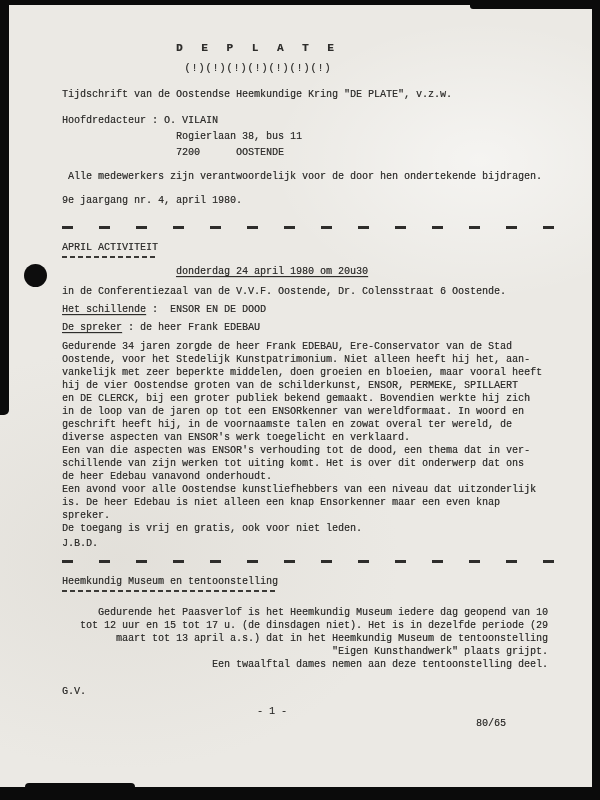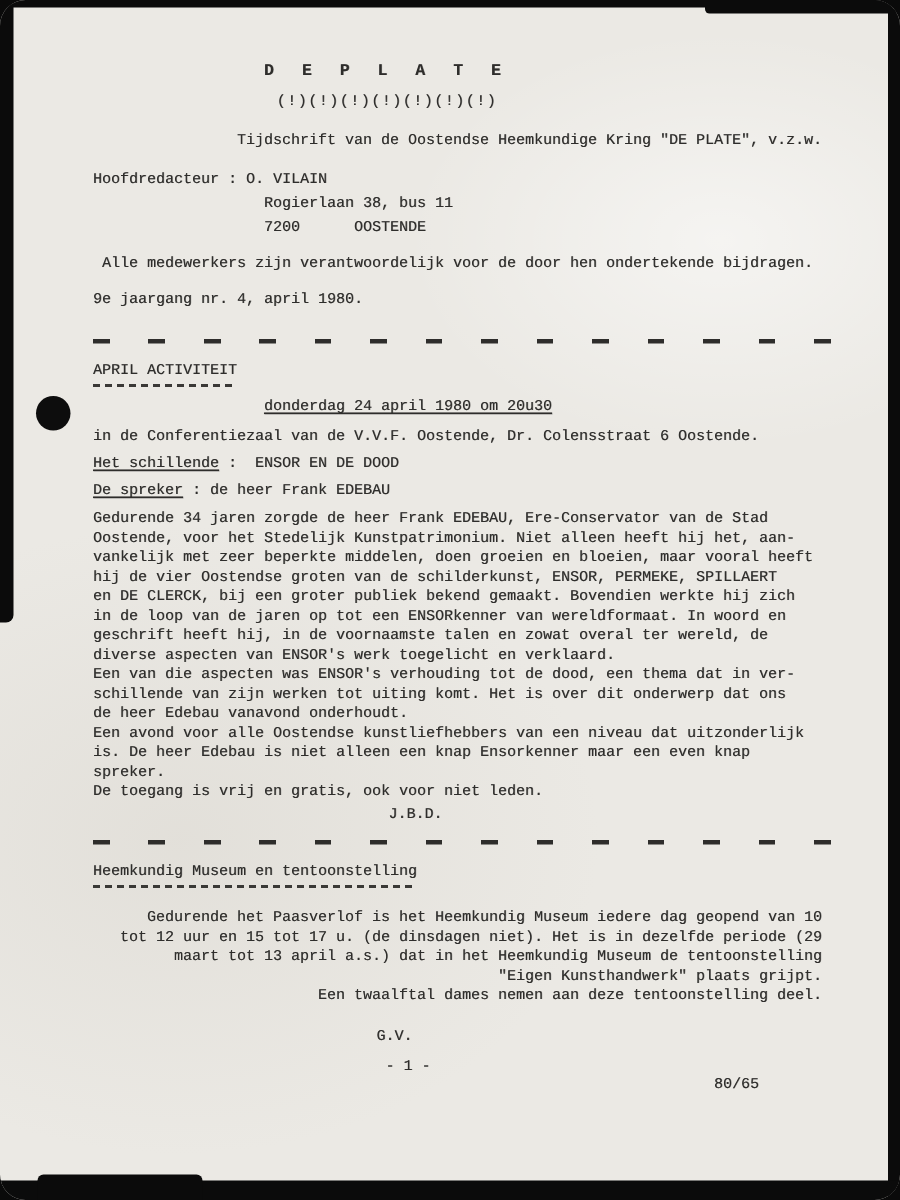--- a/index.html
+++ b/index.html
@@ -10,21 +10,20 @@
     overflow: hidden;
   }
   .scan {
     position: relative;
     width: 600px; height: 800px;
     background:
       radial-gradient(ellipse 300px 200px at 80% 20%, rgba(255,255,255,0.5), rgba(255,255,255,0) 70%),
       radial-gradient(ellipse 400px 300px at 20% 70%, rgba(210,206,198,0.35), rgba(210,206,198,0) 70%),
       #ebe9e4;
     overflow: hidden;
-    border-radius: 17px;
   }
   
   .edge { position: absolute; background: #0b0b0b; }
   .edge-top    { left: 0; top: 0; width: 600px; height: 5px; }
   .edge-top-r  { left: 470px; top: 0; width: 130px; height: 9px; border-radius: 0 0 3px 3px; }
   .edge-left   { left: 0; top: 0; width: 9px; height: 415px; border-radius: 0 0 5px 0; }
   .edge-right  { left: 592px; top: 6px; width: 8px; height: 794px; }
   .edge-bottom { left: 0; top: 787px; width: 600px; height: 13px; }
   .edge-bot-l  { left: 25px; top: 783px; width: 110px; height: 17px; border-radius: 4px 4px 0 0; }
   .punch-hole {
@@ -35,21 +34,21 @@
   
   .content {
     position: absolute; left: 62px; top: 42px; width: 486px;
     color: #2e2d2b;
     font-size: 10px; line-height: 13px;
     text-shadow: 0.3px 0.3px 0.4px rgba(46,45,43,0.55);
   }
   .masthead { width: 392px; text-align: center; }
   .masthead-title { font-size: 11px; letter-spacing: 6px; font-weight: bold; }
   .masthead-deco { margin-top: 7px; letter-spacing: 1px; }
-  .subtitle { margin-top: 13px; text-align: right; }
+  .subtitle { margin-top: 13px; }
   .editor-line { margin-top: 13px; }
   .indent { padding-left: 114px; white-space: pre; }
   .indent + .indent { margin-top: 3px; }
   .disclaimer { margin-top: 11px; text-align: center; }
   .issue { margin-top: 11px; }
   .hsep {
     height: 3px; margin-top: 19px; width: 497px;
     background: repeating-linear-gradient(to right,
       #2e2d2b 0 11px, transparent 11px 37px);
   }
@@ -62,21 +61,21 @@
       #3a3936 0 5px, transparent 5px 8px);
   }
   .pre { white-space: pre; }
   .intro { margin-top: 16px; }
   .date-line { margin-top: 7px; text-align: center; width: 420px; }
   .date-line span { text-decoration: underline; text-underline-offset: 2px; }
   .location { margin-top: 7px; }
   .labelled { margin-top: 5px; }
   .labelled .lbl { text-decoration: underline; text-underline-offset: 2px; }
   .body-par { margin-top: 6px; }
-  .sig { text-align: center; }
+  .sig { text-align: left; }
   .sig-jbd { margin-top: 2px; padding-right: 56px; }
   .sig-gv  { margin-top: 14px; padding-right: 84px; }
   .museum-body { margin-top: 14px; text-align: right; }
   .footer-row { position: relative; margin-top: 7px; height: 13px; }
   .page-num { position: absolute; left: 0; width: 420px; text-align: center; }
   .issue-code { position: absolute; right: 42px; top: 12px; margin-left: 12px; }
 </style>
 </head>
 <body>
 

